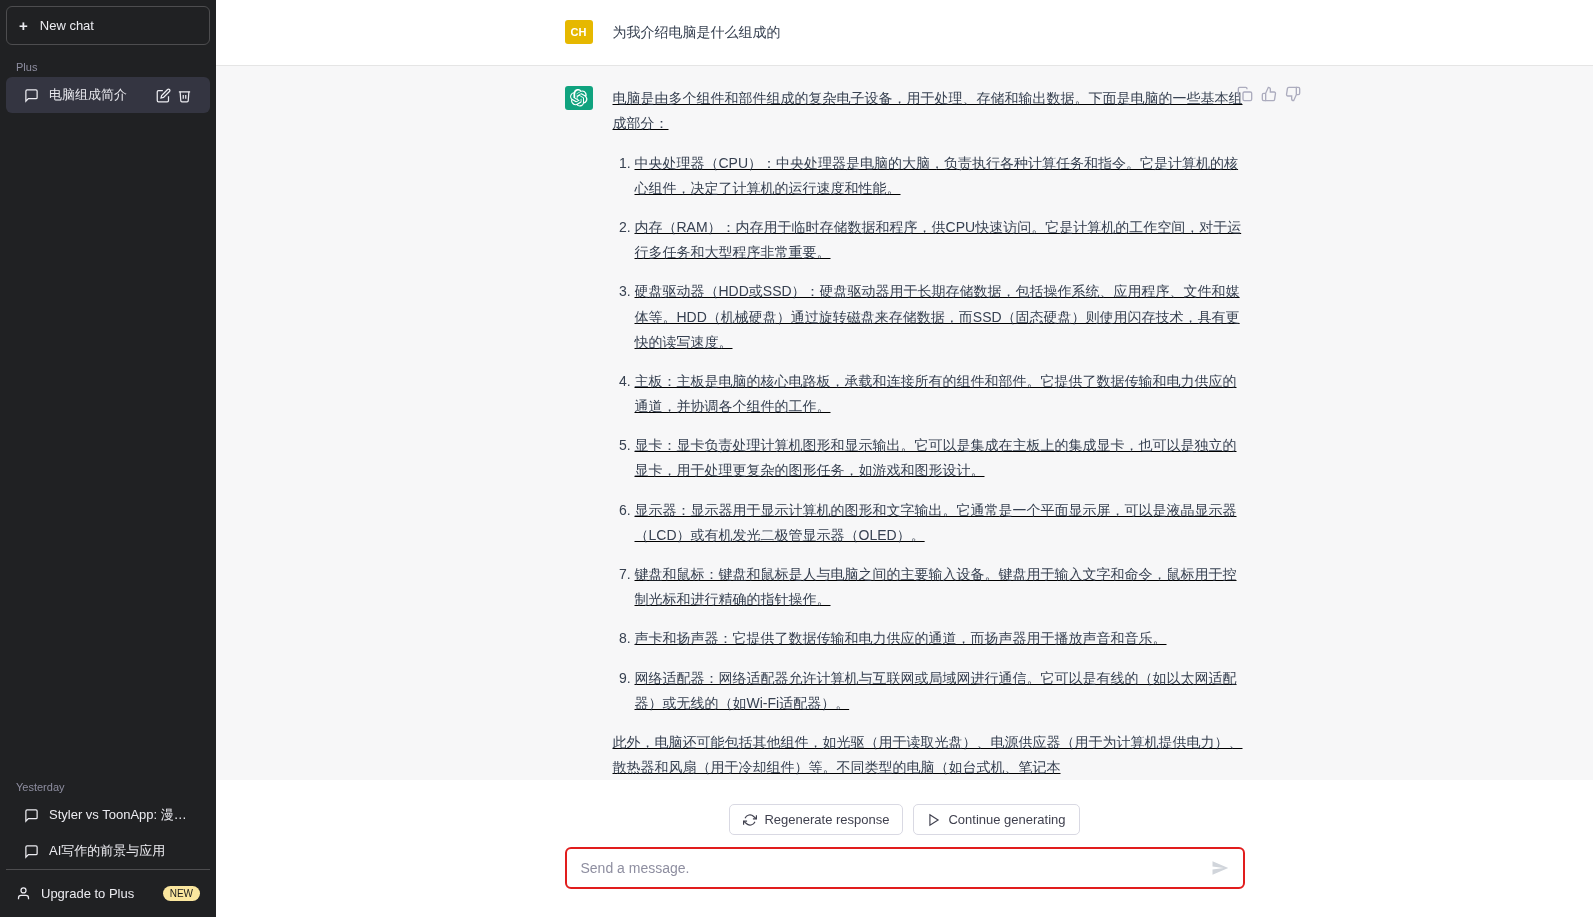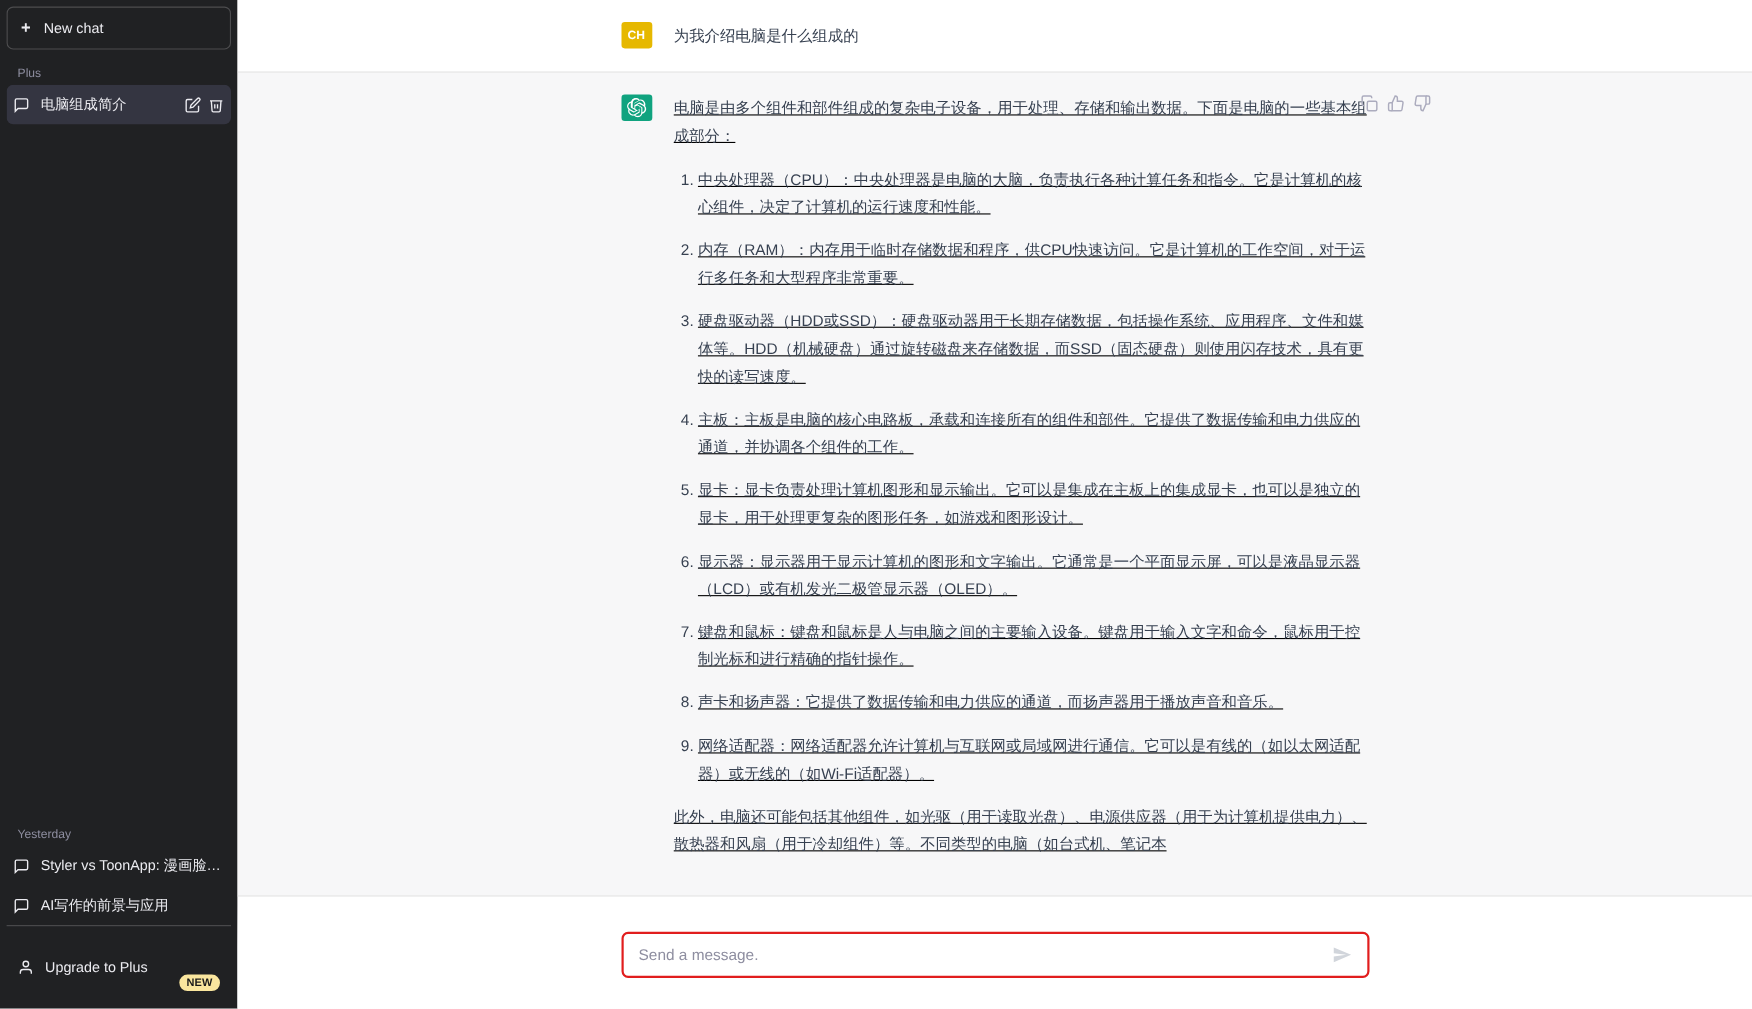--- a/index.html
+++ b/index.html
@@ -34,21 +34,21 @@
   font-size: 11px;
   color: #8e8ea0;
   padding: 10px 10px 4px;
   margin-top: 6px;
 }
 .chat-list { flex: 1; overflow: auto; }
 .chat-item {
   display: flex;
   align-items: center;
   gap: 10px;
-  padding: 9px 6px;
+  padding: 9px 18px;
   border-radius: 6px;
   cursor: pointer;
   color: #ececf1;
   position: relative;
   white-space: nowrap;
   overflow: hidden;
 }
 .chat-item.active { background: #343541; }
 .chat-item .label { flex: 1; overflow: hidden; text-overflow: ellipsis; }
 .chat-item .actions { display: none; gap: 6px; }
@@ -60,25 +60,24 @@
   align-items: center;
   gap: 10px;
   padding: 10px 10px;
   cursor: pointer;
   border-radius: 6px;
 }
 .badge-new {
   background: #fae69e;
   color: #1a1a1a;
   font-size: 10px;
-  font-weight: 700;
+  font-weight: 400;
   padding: 2px 7px;
   border-radius: 9px;
   margin-left: auto;
-  margin-top: 28px;
 }
 
 .main {
   flex: 1;
   display: flex;
   flex-direction: column;
   background: #ffffff;
   position: relative;
 }
 .conversation {
@@ -285,20 +284,36 @@
                 <path d="M17 2h3a2 2 0 0 1 2 2v7a2 2 0 0 1-2 2h-3"></path>
               </svg>
           </span>
         </div>
       </div>
     </div>
 
   </div>
 
   <div class="composer-wrap">
+    <div class="action-buttons">
+      <div class="action-btn">
+        <svg width="14" height="14" viewBox="0 0 24 24" fill="none" stroke="currentColor" stroke-width="2">
+            <polyline points="23 4 23 10 17 10"></polyline>
+            <polyline points="1 20 1 14 7 14"></polyline>
+            <path d="M3.5 9a9 9 0 0 1 14.8-3L23 10M1 14l4.7 4a9 9 0 0 0 14.8-3"></path>
+          </svg>
+        <span>Regenerate response</span>
+      </div>
+      <div class="action-btn">
+        <svg width="14" height="14" viewBox="0 0 24 24" fill="none" stroke="currentColor" stroke-width="2">
+            <polygon points="5 3 19 12 5 21 5 3"></polygon>
+          </svg>
+        <span>Continue generating</span>
+      </div>
+    </div>
     <div class="composer">
       <input type="text" placeholder="Send a message." style="">
       <span class="send-btn">
         <svg width="18" height="18" viewBox="0 0 24 24" fill="currentColor">
             <path d="M2 21l21-9L2 3v7l15 2-15 2v7z"></path>
           </svg>
       </span>
     </div>
   </div>
 </main>

